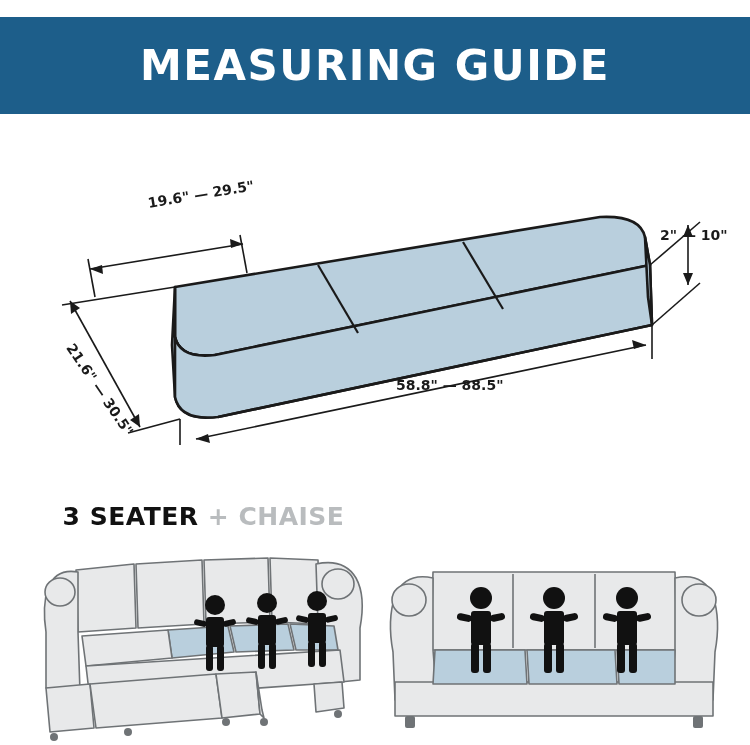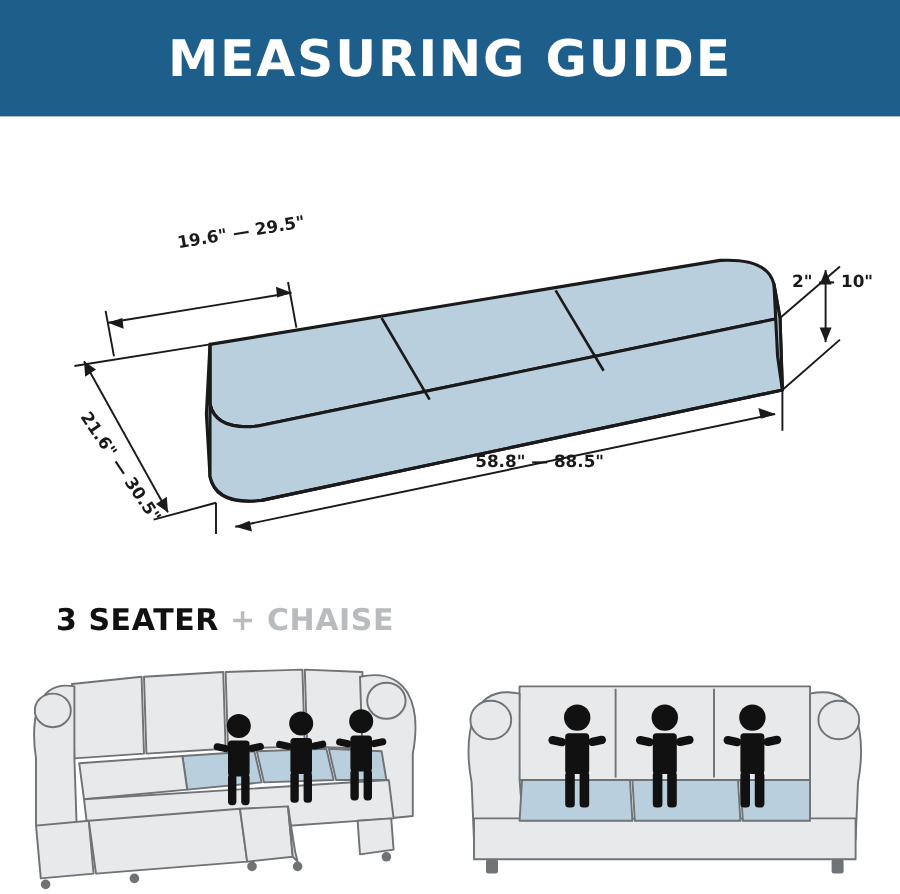--- a/index.html
+++ b/index.html
@@ -17,21 +17,21 @@
   .page {
     position: relative;
     width: 750px;
     height: 745px;
     background: #ffffff;
   }
   
   .header {
     position: absolute;
     left: 0;
-    top: 0;
+    top: 17px;
     width: 750px;
     height: 97px;
     background: #1d5e8a;
     display: flex;
     align-items: center;
     justify-content: center;
   }
   .header-title {
     color: #ffffff;
     font-size: 42px;
@@ -85,21 +85,21 @@
     top: 477px;
     width: 750px;
     height: 268px;
   }
   .panel {
     position: absolute;
     top: 0;
     width: 375px;
     height: 268px;
   }
-  .panel-left { left: 0; }
+  .panel-left { left: 16px; }
   .panel-right { left: 375px; }
   .panel-title {
     position: absolute;
     top: 25px;
     width: 100%;
     text-align: center;
     font-family: "DejaVu Sans", sans-serif;
     font-size: 25px;
     font-weight: bold;
     color: #111111;

